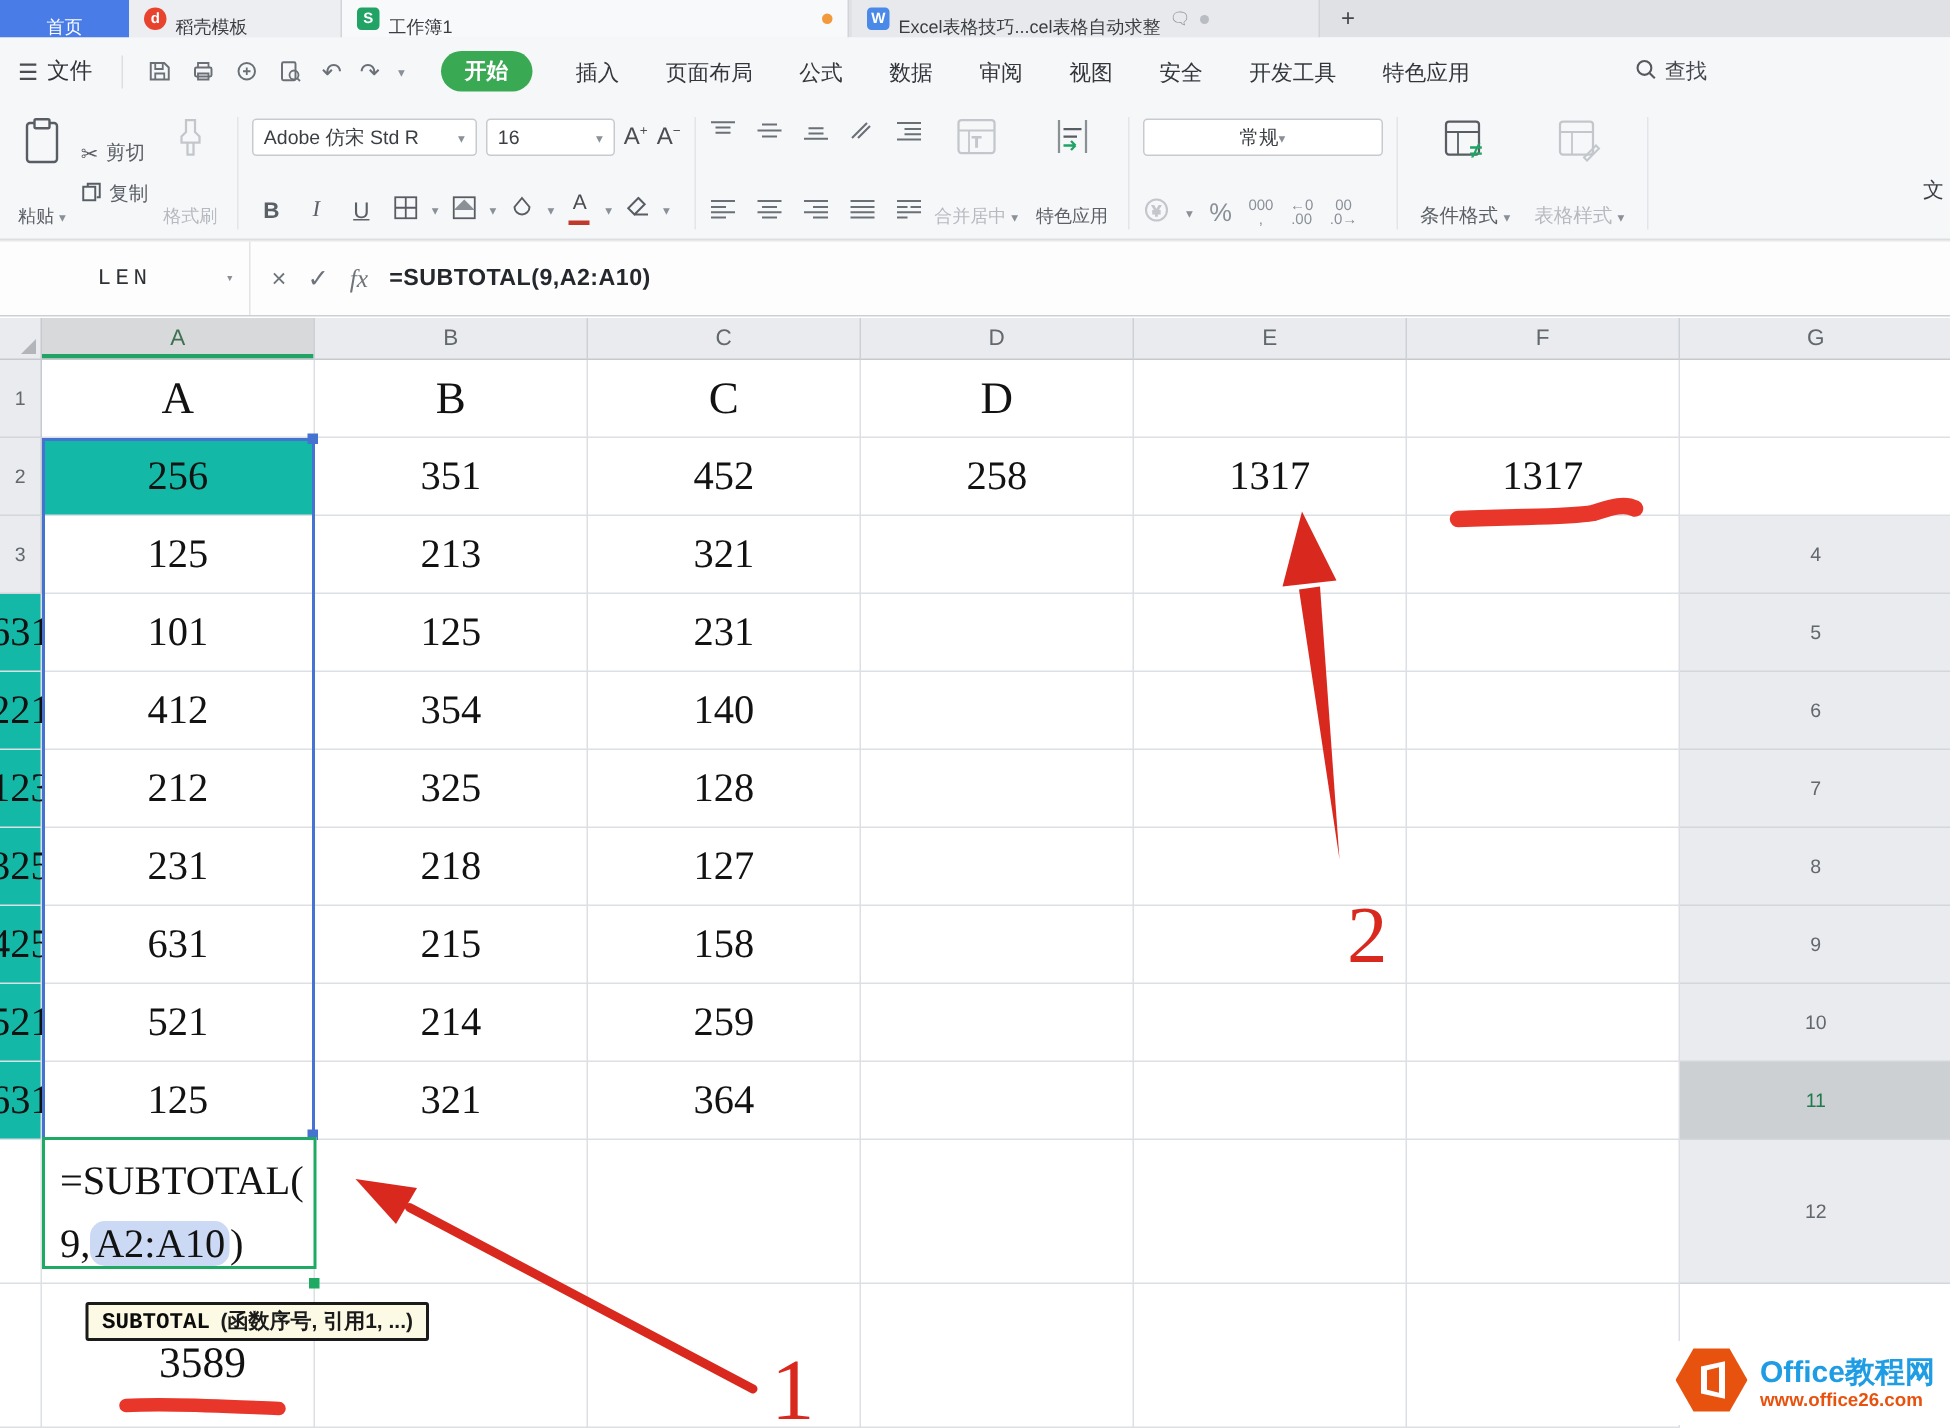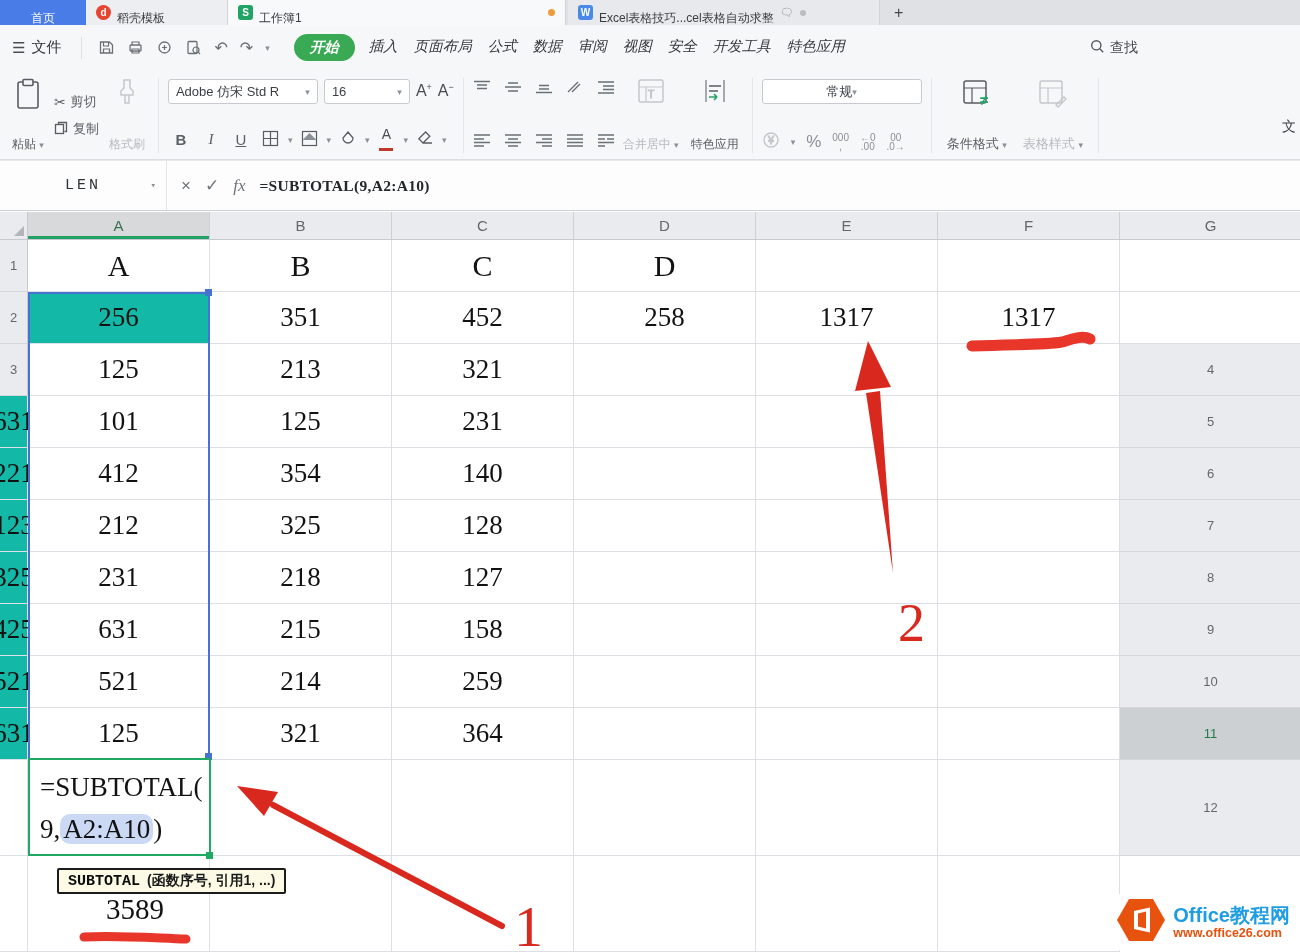--- a/index.html
+++ b/index.html
@@ -25,21 +25,21 @@
   .newtab{display:flex;align-items:center;padding:0 14px;font-size:16px;color:#44474b;}
 
   
   .menubar{position:absolute;top:25px;left:0;right:0;height:45px;background:#f6f7f8;display:flex;align-items:center;padding:0 12px;box-sizing:border-box;}
   .file-btn{display:flex;align-items:center;gap:6px;font-size:15px;color:#2f3337;padding-right:14px;}
   .hamburger{font-size:15px;color:#4a4e53;}
   .mdiv{width:1px;height:22px;background:#dcdfe2;margin:0 6px;}
   .qicons{display:flex;align-items:center;gap:12px;margin:0 10px;color:#6a7076;}
   .qicons svg{display:block;}
   .qcaret{font-size:9px;color:#8a9097;}
-  .menu-items{display:flex;align-items:flex-start;gap:12px;margin-left:14px;font-size:14.5px;color:#33373b;font-style:italic;}
+  .menu-items{display:flex;align-items:flex-end;gap:27px;margin-left:14px;font-size:14.5px;color:#33373b;}
   .mi{padding:3px 2px;white-space:nowrap;}
   .mi.active{background:#3aa953;color:#fff;border-radius:14px;padding:4px 16px;font-weight:bold;}
   .searchbox{margin-left:auto;margin-right:150px;display:flex;align-items:center;gap:5px;font-size:14px;color:#43474c;}
 
   
   .ribbon{position:absolute;top:70px;left:0;right:0;height:90px;background:#f6f7f8;border-bottom:1px solid #dcdfe2;
           display:flex;align-items:stretch;padding:4px 6px 2px 6px;box-sizing:border-box;color:#5b6066;}
   .vdiv{width:1px;background:#e3e5e8;margin:4px 7px;}
   .rgroup{display:flex;}
   .stackbtn{display:flex;flex-direction:column;align-items:center;justify-content:space-between;padding:4px 6px;}
@@ -70,21 +70,21 @@
   .clipped-txt{position:absolute;left:1282px;top:118px;font-size:14px;color:#3b3f44;}
 
   
   .fbar{position:absolute;top:160px;left:0;right:0;height:51px;background:#fdfdfe;border-top:1px solid #e6e8ea;
         border-bottom:1px solid #ccd0d4;display:flex;align-items:center;box-sizing:border-box;}
   .namebox{width:166px;height:100%;display:flex;align-items:center;justify-content:center;position:relative;
            font-family:"Liberation Mono",monospace;font-size:15px;letter-spacing:3px;color:#2d3237;border-right:1px solid #e2e4e7;}
   .namecaret{position:absolute;right:10px;font-size:9px;color:#8a9097;letter-spacing:0;}
   .fbtns{display:flex;align-items:center;gap:14px;padding:0 14px;color:#6e747a;font-size:17px;}
   .fx{font-family:"Liberation Serif",serif;font-style:italic;font-size:17px;}
-  .formula-text{font-family:Liberation Serif, serif;font-size:15.5px;font-weight:600;color:#24282c;letter-spacing:.3px;}
+  .formula-text{font-family:Liberation Sans, sans-serif;font-size:15.5px;font-weight:600;color:#24282c;letter-spacing:.3px;}
 
   
   .sheet{position:absolute;top:212px;left:0;width:1302px;height:740px;display:grid;
          grid-template-columns:28px repeat(7,182px);
          grid-template-rows:28px repeat(10,52px) 96px 96px;background:#fff;}
   .corner{background:#e9ebee;border-right:1px solid #c6cacf;border-bottom:1px solid #c6cacf;position:relative;}
   .corner::after{content:"";position:absolute;right:3px;bottom:3px;border-left:10px solid transparent;border-bottom:10px solid #b2b6bb;}
   .ch{background:#e9ebee;border-right:1px solid #cdd1d6;border-bottom:1px solid #c6cacf;
       display:flex;align-items:center;justify-content:center;font-size:15px;color:#63686e;}
   .ch.selcol{background:#d7d9db;color:#3e7152;box-shadow:inset 0 -3px 0 #21a366;}
@@ -93,21 +93,21 @@
   .rh.currow{background:#cdd0d2;color:#217a4e;}
   .c{background:#fff;border-right:1px solid #dce0e4;border-bottom:1px solid #dce0e4;
      display:flex;align-items:center;justify-content:center;
      font-family:"Liberation Serif",serif;font-size:27px;color:#121212;}
   .c.hdr{font-size:30px;}
   .c.sel{background:#14b8a6;}
 
   
   .sel-border{position:absolute;left:28px;top:292px;width:182px;height:468px;border:2px solid #4673d1;box-sizing:border-box;pointer-events:none;}
   .handle{position:absolute;width:7px;height:7px;background:#4673d1;}
-  .edit-cell{position:absolute;left:28px;top:758px;width:183px;height:98px;border:2px solid #1faa63;background:#fff;box-sizing:border-box;
+  .edit-cell{position:absolute;left:28px;top:758px;width:183px;height:88px;border:2px solid #1faa63;background:#fff;box-sizing:border-box;
              font-family:"Liberation Serif",serif;font-size:27px;color:#121212;padding:6px 0 0 10px;line-height:42px;}
   .hl{background:#cbd9f4;border-radius:10px;padding:0 3px;}
   .ghandle{position:absolute;width:7px;height:7px;background:#1faa63;}
 
   
   .fn-tip{position:absolute;left:57px;top:868px;background:#fcfae4;border:2px solid #1b1b1b;border-radius:2px;
           padding:2px 9px;display:flex;align-items:center;gap:7px;white-space:nowrap;}
   .fn-name{font-family:Liberation Mono, monospace;font-weight:bold;font-size:15px;color:#0c0c0c;}
   .fn-sig{font-size:14px;font-weight:600;color:#1b1b1b;}
   .a12-val{position:absolute;left:70px;top:893px;width:130px;text-align:center;

